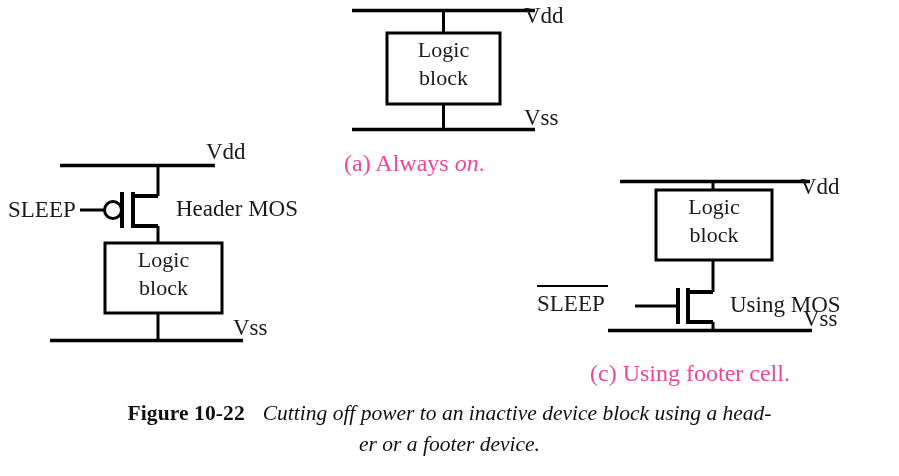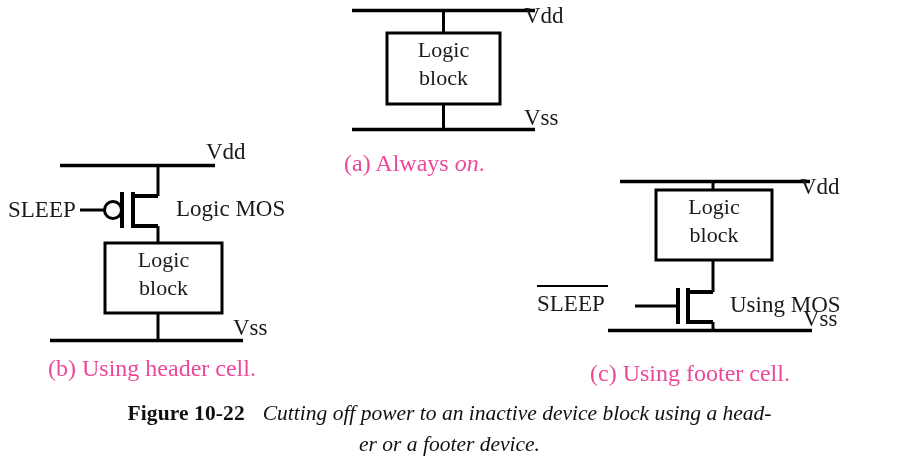--- a/index.html
+++ b/index.html
@@ -174,29 +174,26 @@
     <div>Logic</div>
     <div>block</div>
   </div>
   <div class="lbl" style="left:524px; top:106px;">Vss</div>
   <div class="subcaption" style="left:344px; top:150px;">
     <span>(a) Always </span><i>on</i><span>.</span>
   </div>
 
   <div class="lbl" style="left:206px; top:140px;">Vdd</div>
   <div class="lbl" style="left:8px; top:198px;">SLEEP</div>
-  <div class="lbl" style="left:176px; top:197px;">Logic MOS</div>
+  <div class="lbl" style="left:176px; top:197px;">Header MOS</div>
   <div class="block-label" style="left:105px; top:246px; width:117px;">
     <div>Logic</div>
     <div>block</div>
   </div>
   <div class="lbl" style="left:233px; top:316px;">Vss</div>
-  <div class="subcaption" style="left:48px; top:355px;">
-    <span>(b) Using header cell.</span><i></i><span></span>
-  </div>
 
   <div class="lbl" style="left:800px; top:175px;">Vdd</div>
   <div class="lbl" style="left:537px; top:292px;">SLEEP</div>
   <div class="lbl" style="left:730px; top:293px;">Using MOS</div>
   <div class="block-label" style="left:656px; top:193px; width:116px;">
     <div>Logic</div>
     <div>block</div>
   </div>
   <div class="lbl" style="left:803px; top:307px;">Vss</div>
   <div class="subcaption" style="left:590px; top:360px;">

